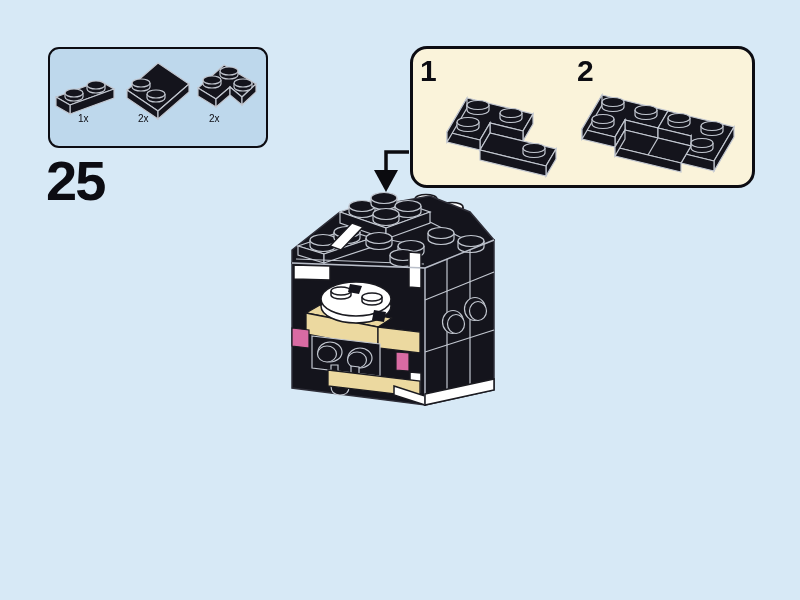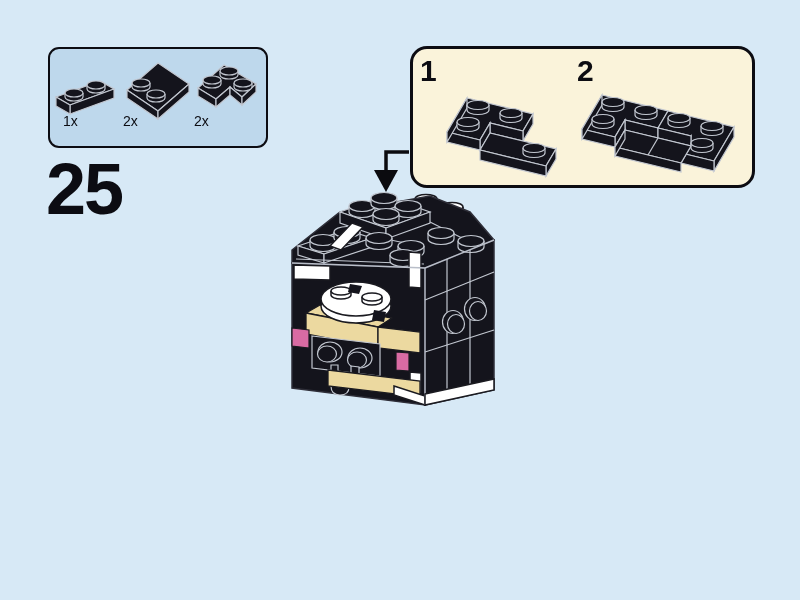--- a/index.html
+++ b/index.html
@@ -8,24 +8,24 @@
     background:#d7e9f6;
     font-family:"Liberation Sans", sans-serif;
   }
   .abs{position:absolute;}
   #parts-box{
     left:48px;top:47px;width:220px;height:101px;
     background:#bed8ec;border:2.5px solid #0c0c12;border-radius:11px;
     box-sizing:border-box;z-index:1;
   }
   .part-count{
-    position:absolute;font-size:14px;color:#0c0c12;z-index:10;
+    position:absolute;font-size:10px;color:#0c0c12;z-index:10;margin-left:15px;
   }
   #step-number{
-    left:46px;top:153px;font-size:72px;font-weight:bold;color:#0c0c12;
+    left:46px;top:153px;font-size:56px;font-weight:bold;color:#0c0c12;
     line-height:1;letter-spacing:-2px;z-index:10;
   }
   #callout-box{
     left:410px;top:46px;width:345px;height:142px;
     background:#faf3da;border:3px solid #0c0c12;border-radius:17px;
     box-sizing:border-box;z-index:1;
   }
   .substep-label{
     position:absolute;font-size:30px;font-weight:bold;color:#0c0c12;z-index:10;
   }

